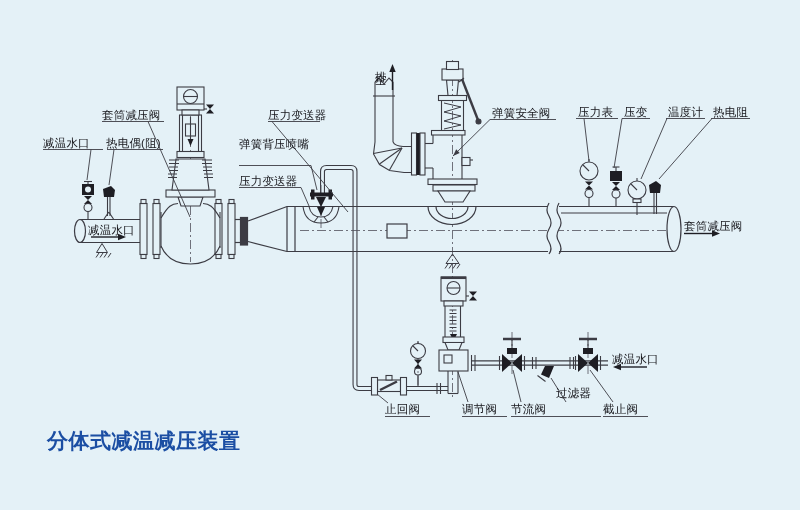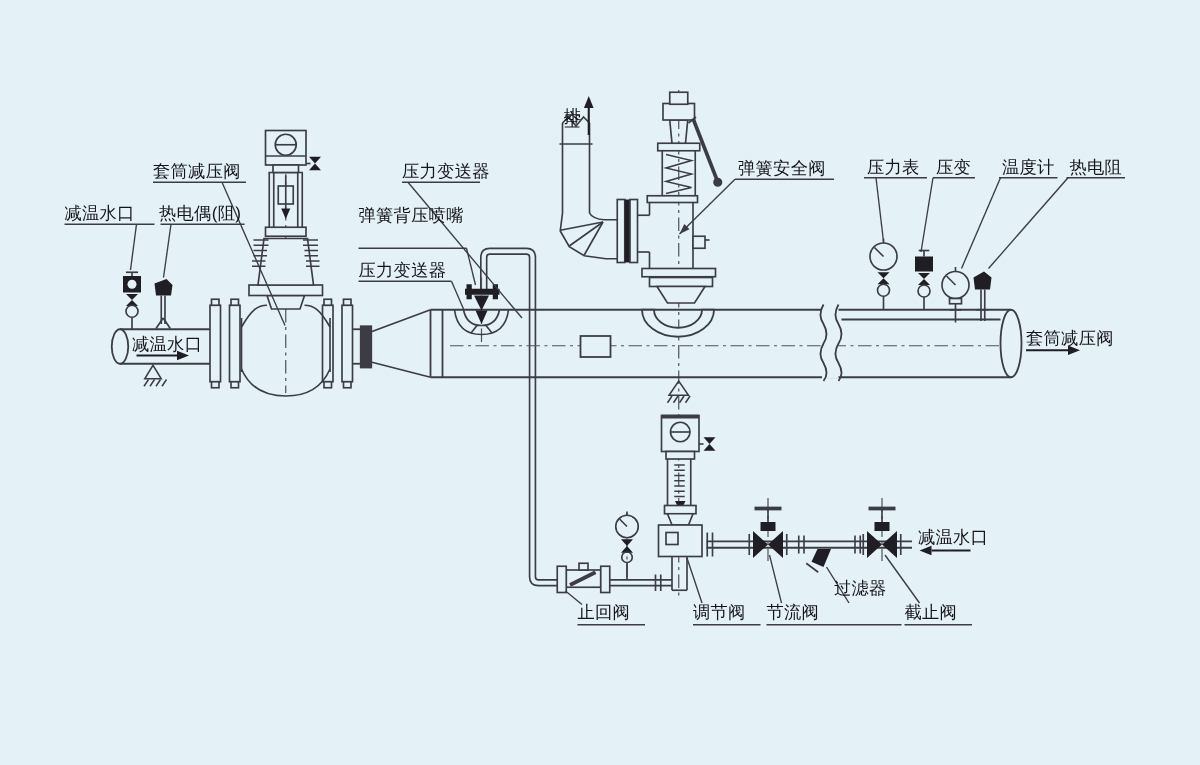--- a/index.html
+++ b/index.html
@@ -387,13 +387,14 @@
 <div class="lbl" style="left:668px;top:106px;width:35px">温度计</div>
 <div class="lbl" style="left:713px;top:106px;width:35px">热电阻</div>
 <div class="lbl" style="left:88px;top:224px;width:46px">减温水口</div>
 <div class="lbl" style="left:684px;top:220px;width:48px">套筒减压阀</div>
 <div class="lbl" style="left:612px;top:353px;width:46px">减温水口</div>
 <div class="lbl" style="left:385px;top:403px;width:45px">止回阀</div>
 <div class="lbl" style="left:462px;top:403px;width:45px">调节阀</div>
 <div class="lbl" style="left:511px;top:403px;width:45px">节流阀</div>
 <div class="lbl" style="left:556px;top:387px;width:45px">过滤器</div>
 <div class="lbl" style="left:603px;top:403px;width:45px">截止阀</div>
+<div class="title" style="left:47px;top:427px">分体式减温减压装置</div>
 </div>
 
 </body></html>

